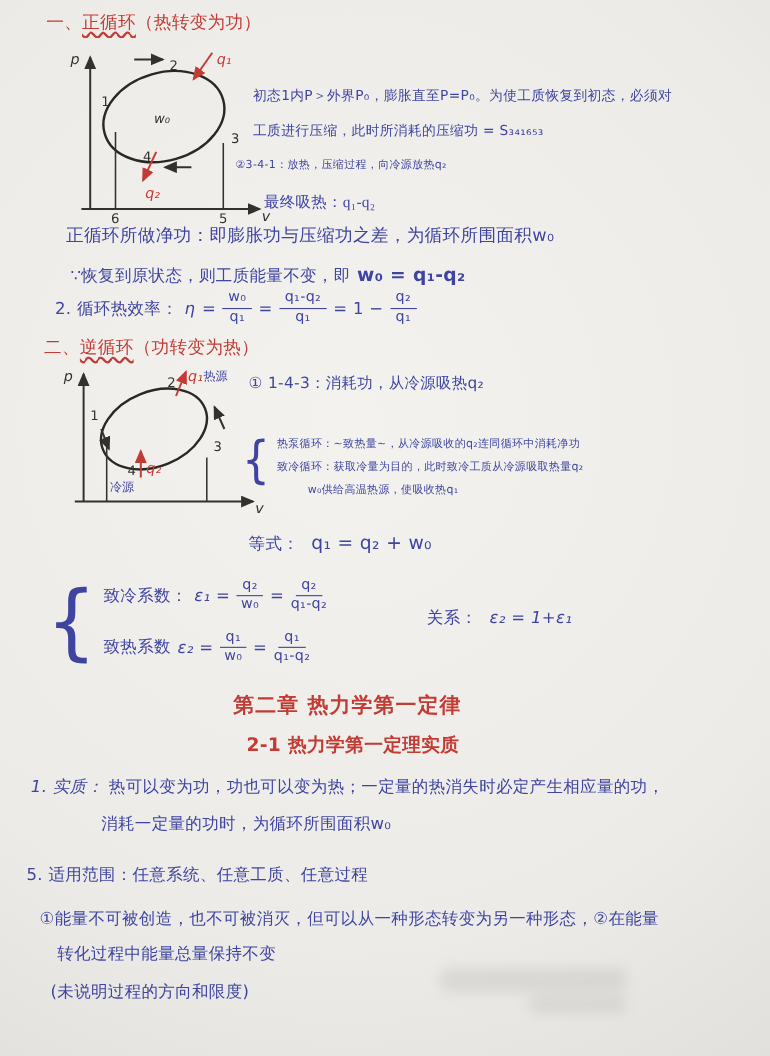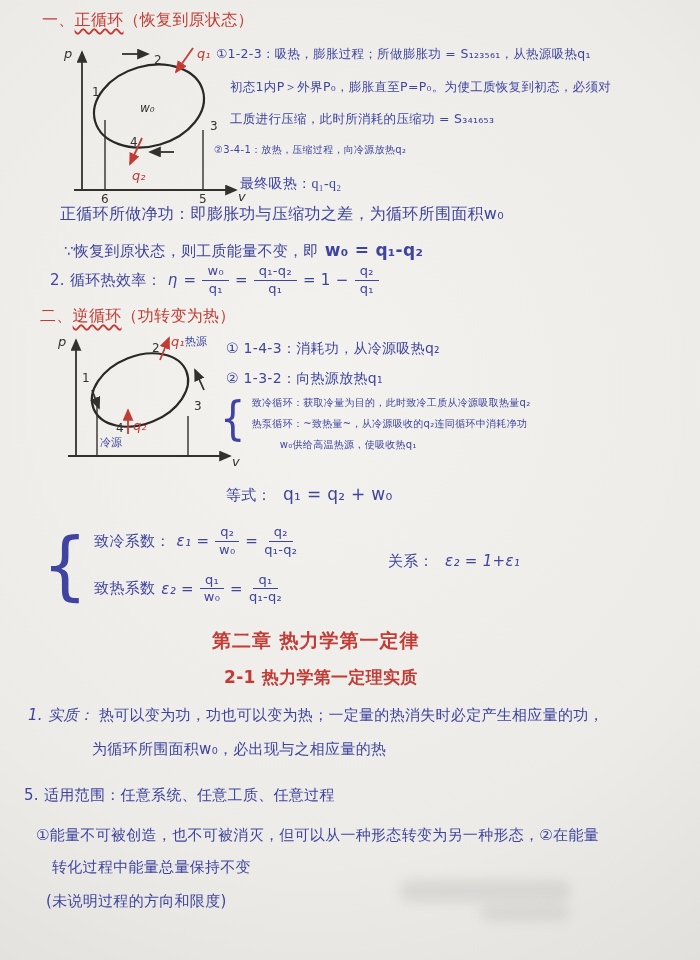--- a/index.html
+++ b/index.html
@@ -28,21 +28,21 @@
   .group .rows{display:flex; flex-direction:column; gap:7px;}
   .smudge{position:absolute; background:#b9b8b5; filter:blur(6px); opacity:.35; border-radius:8px;}
   svg text{font-family:"DejaVu Sans", sans-serif;}
 </style>
 </head>
 <body>
 
 <div class="page">
 
   <div class="line sz16 red" style="left:42px; top:10px;">
-    <span>一、</span><span class="wavy">正循环</span><span>（恢复到原状态）</span>
+    <span>一、</span><span class="wavy">正循环</span><span>（热转变为功）</span>
   </div>
 
   <svg style="position:absolute; left:42px; top:40px;" width="205" height="165" viewBox="0 0 205 165">
     <defs>
       <marker id="ah1" markerWidth="8" markerHeight="8" refX="6" refY="3" orient="auto">
           <path d="M0,0 L7,3 L0,6 z" fill="#33302e"></path>
         </marker>
       <marker id="ah1r" markerWidth="8" markerHeight="8" refX="6" refY="3" orient="auto">
           <path d="M0,0 L7,3 L0,6 z" fill="#c23b34"></path>
         </marker>
@@ -62,21 +62,20 @@
     <text x="112" y="24" font-size="12" fill="#33302e">2</text>
     <text x="168" y="90" font-size="12" fill="#33302e">3</text>
     <text x="88" y="106" font-size="12" fill="#33302e">4</text>
     <text x="98" y="72" font-size="12" font-style="italic" fill="#33302e">w₀</text>
     <line x1="151" y1="8" x2="134" y2="32" stroke="#c23b34" stroke-width="1.8" marker-end="url(#ah1r)"></line>
     <text x="155" y="18" font-size="13" font-style="italic" fill="#c23b34">q₁</text>
     <line x1="100" y1="98" x2="88" y2="124" stroke="#c23b34" stroke-width="1.8" marker-end="url(#ah1r)"></line>
     <text x="90" y="140" font-size="13" font-style="italic" fill="#c23b34">q₂</text>
   </svg>
 
-  <div class="line sz12" style="left:216px; top:46px;">①1-2-3：吸热，膨胀过程；所做膨胀功 = S₁₂₃₅₆₁，从热源吸热q₁</div>
   <div class="line sz12" style="left:230px; top:79px;">初态1内P＞外界P₀，膨胀直至P=P₀。为使工质恢复到初态，必须对</div>
   <div class="line sz12" style="left:230px; top:111px;">工质进行压缩，此时所消耗的压缩功 = S₃₄₁₆₅₃</div>
   <div class="line sz13" style="left:214px; top:143px;">②3-4-1：放热，压缩过程，向冷源放热q₂</div>
   <div class="line sz14" style="left:240px; top:175px;font-family:Liberation Serif, serif;">最终吸热：q₁-q₂</div>
 
   <div class="line sz16" style="left:60px; top:204px;">正循环所做净功：即膨胀功与压缩功之差，为循环所围面积w₀</div>
   <div class="line sz15" style="left:64px; top:240px;">
     <span>∵恢复到原状态，则工质能量不变，即</span><span class="big">w₀ = q₁-q₂</span>
   </div>
 
@@ -130,27 +129,26 @@
     <line x1="162" y1="60" x2="153" y2="40" stroke="#33302e" stroke-width="1.8" marker-end="url(#ah2)"></line>
     <line x1="118" y1="30" x2="127" y2="8" stroke="#c23b34" stroke-width="1.8" marker-end="url(#ah2r)"></line>
     <text x="129" y="16" font-size="13" font-style="italic" fill="#c23b34">q₁</text>
     <text x="143" y="15" font-size="11" fill="#3f44a0">热源</text>
     <line x1="86" y1="104" x2="86" y2="80" stroke="#c23b34" stroke-width="1.8" marker-end="url(#ah2r)"></line>
     <text x="91" y="100" font-size="13" font-style="italic" fill="#c23b34">q₂</text>
     <text x="58" y="116" font-size="11" fill="#3f44a0">冷源</text>
   </svg>
 
   <div class="line sz14" style="left:226px; top:340px;">① 1-4-3：消耗功，从冷源吸热q₂</div>
-  <div class="line sz14" style="left:226px; top:370px;">② 1-3-2：向热源放热q₁</div>
 
   <div class="group" style="left:220px; top:396px;">
     <span class="brace line sz13" style="position:static; font-size:40px; transform:scaleY(1.15); color:#3f44a0;">{</span>
     <span class="rows">
+      <span class="line sz13" style="position:static;">热泵循环：~致热量~，从冷源吸收的q₂连同循环中消耗净功</span>
       <span class="line sz13" style="position:static;">致冷循环：获取冷量为目的，此时致冷工质从冷源吸取热量q₂</span>
-      <span class="line sz13" style="position:static;">热泵循环：~致热量~，从冷源吸收的q₂连同循环中消耗净功</span>
       <span class="line sz13" style="position:static; padding-left:28px;">w₀供给高温热源，使吸收热q₁</span>
     </span>
   </div>
 
   <div class="line sz15" style="left:226px; top:484px;">
     <span>等式：</span>
     <span class="big" style="font-weight:normal">q₁ = q₂ + w₀</span>
   </div>
 
   <div class="group" style="left:42px; top:520px;">
@@ -194,21 +192,21 @@
     <span style="font-style:italic; margin-left:6px;">ε₂ = 1+ε₁</span>
   </div>
 
   <div class="line sz19 red" style="left:212px; top:628px;">第二章 热力学第一定律</div>
   <div class="line sz17 red" style="left:224px; top:666px;">2-1 热力学第一定理实质</div>
 
   <div class="line sz15" style="left:28px; top:706px;">
     <span style="font-style:italic">1. 实质：</span>
     <span>热可以变为功，功也可以变为热；一定量的热消失时必定产生相应量的功，</span>
   </div>
-  <div class="line sz15" style="left:92px; top:740px;">为循环所围面积w₀，必出现与之相应量的热</div>
+  <div class="line sz15" style="left:92px; top:740px;">消耗一定量的功时，为循环所围面积w₀</div>
 
   <div class="line sz15" style="left:24px; top:786px;">5. 适用范围：任意系统、任意工质、任意过程</div>
 
   <div class="line sz15" style="left:36px; top:826px;">①能量不可被创造，也不可被消灭，但可以从一种形态转变为另一种形态，②在能量</div>
   <div class="line sz15" style="left:52px; top:858px;">转化过程中能量总量保持不变</div>
   <div class="line sz15" style="left:46px; top:892px;">(未说明过程的方向和限度)</div>
 
   <div class="smudge" style="left:400px; top:880px; width:170px; height:22px;"></div>
   <div class="smudge" style="left:480px; top:905px; width:90px; height:16px;"></div>
 

